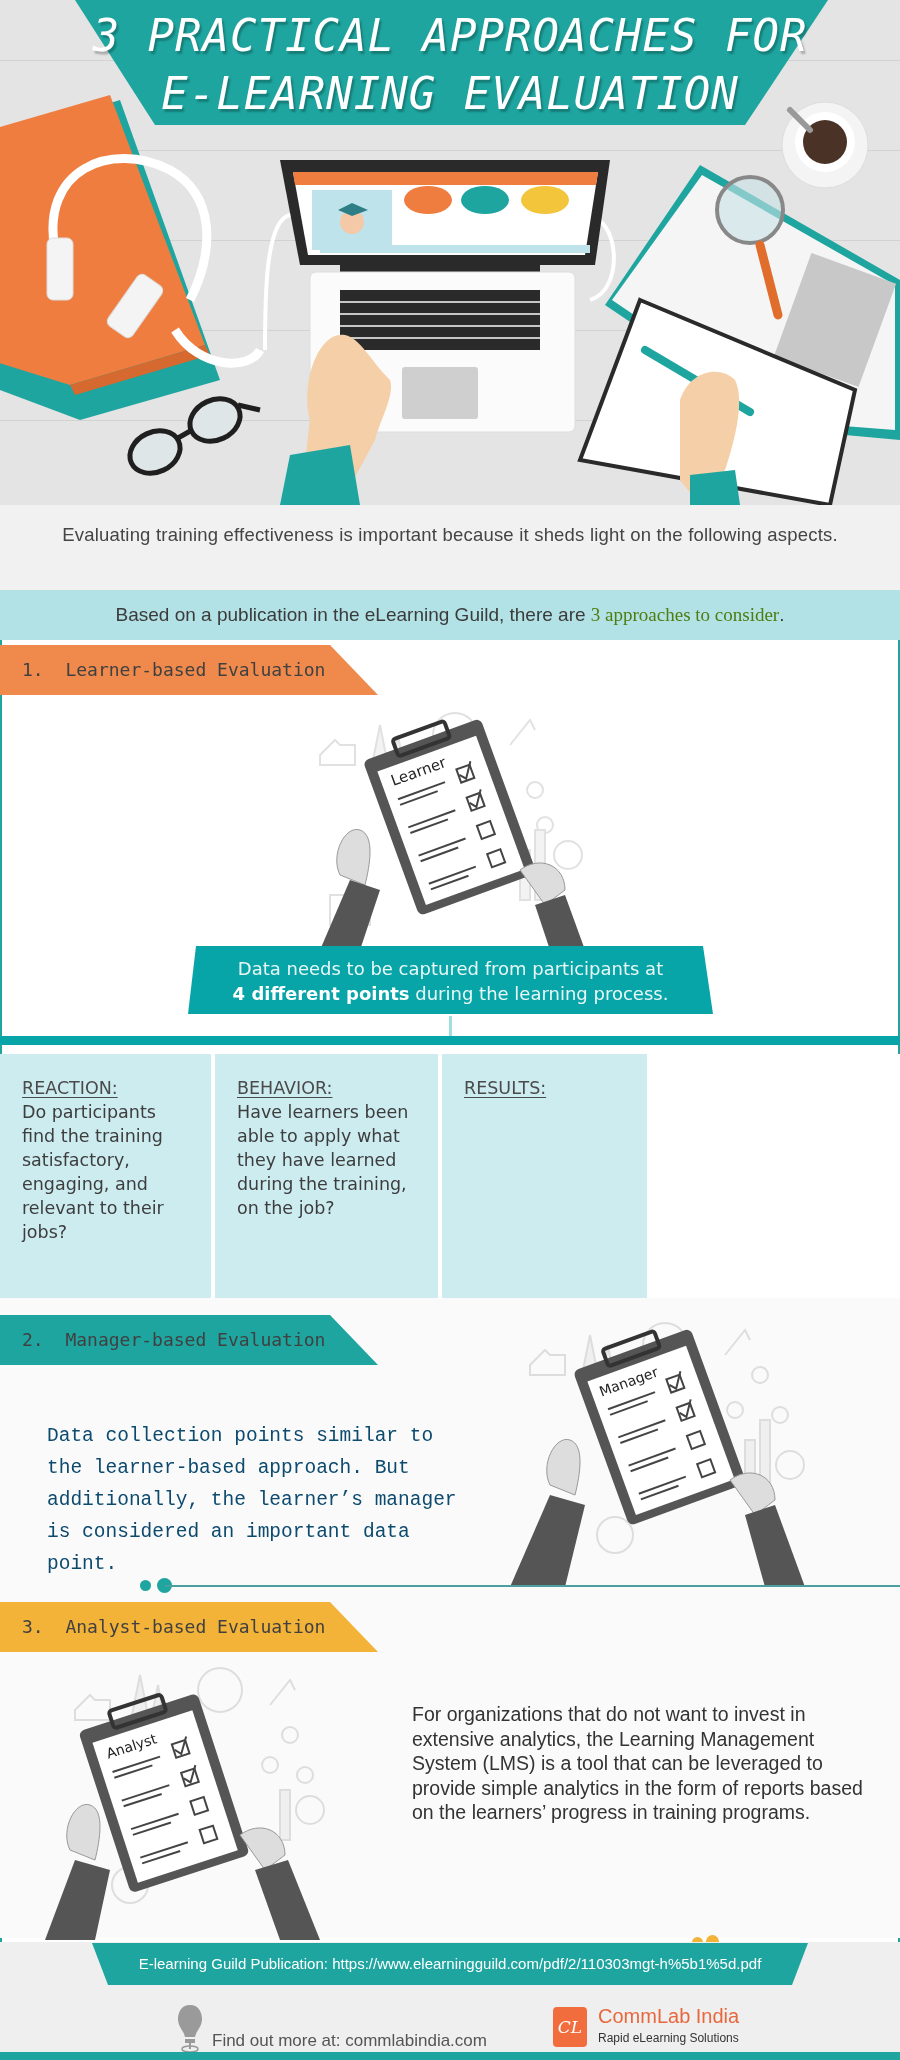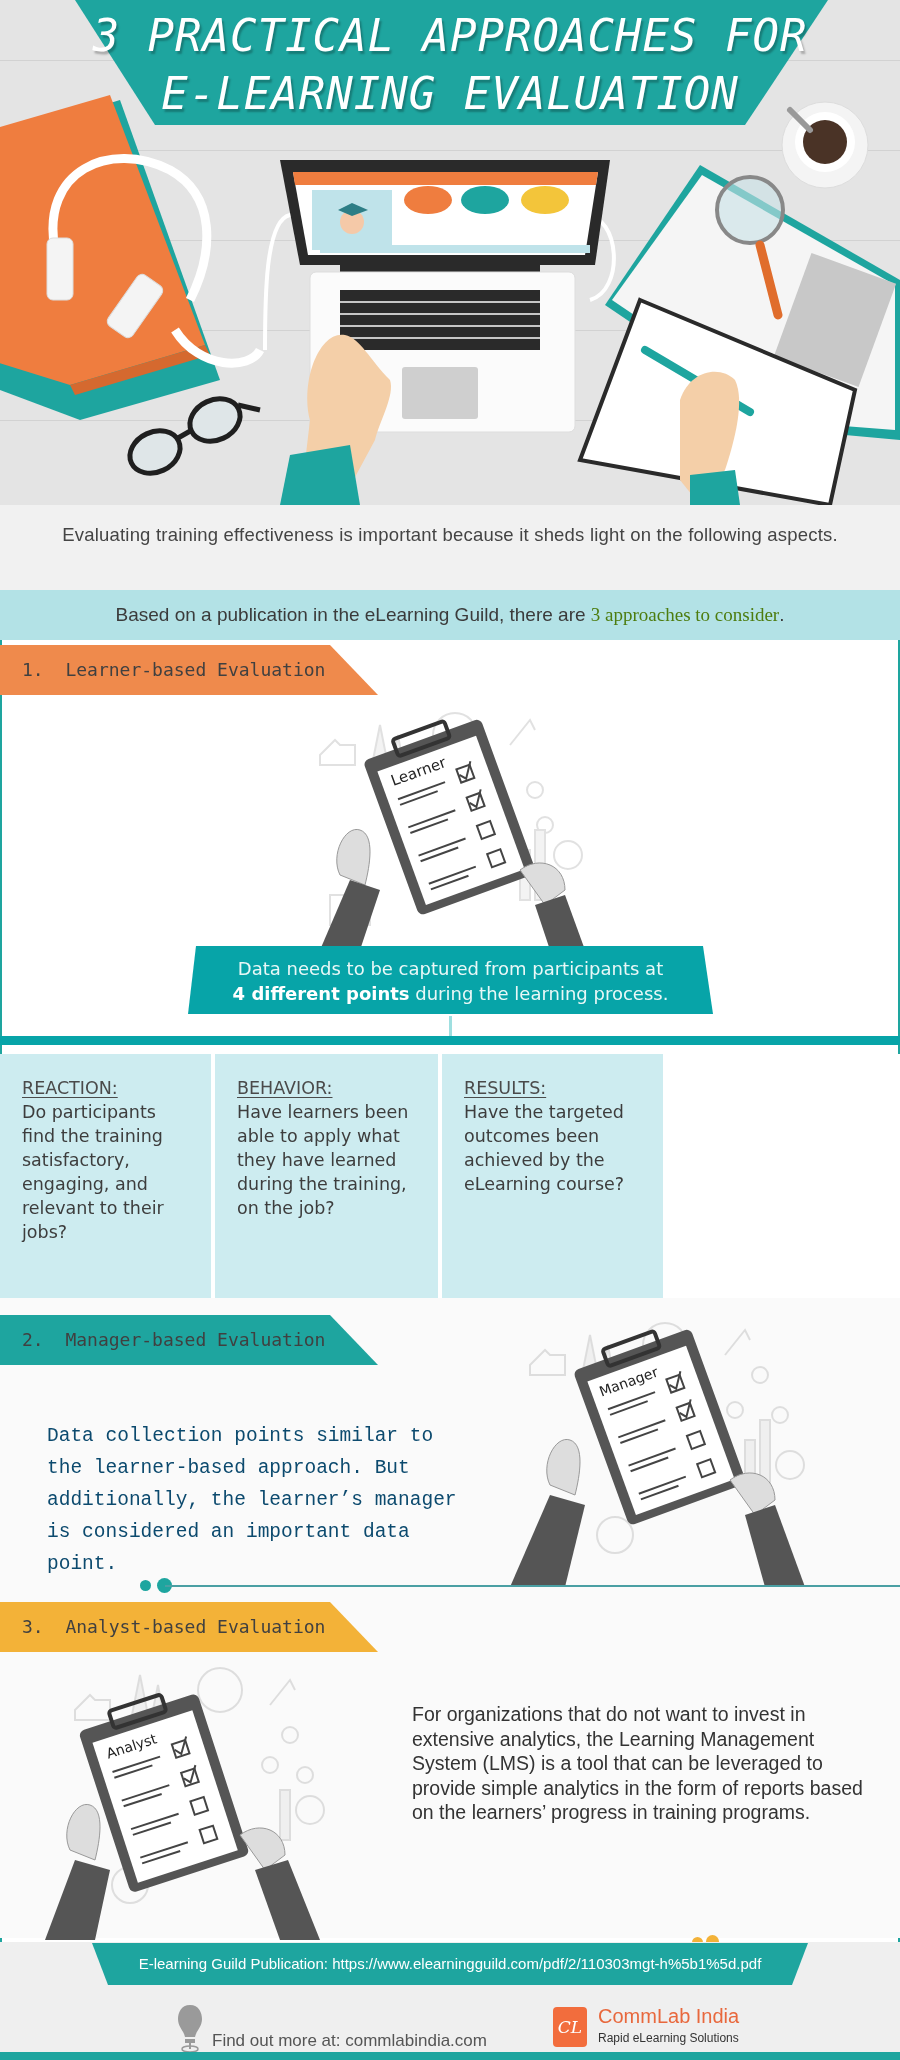--- a/index.html
+++ b/index.html
@@ -224,23 +224,22 @@
 <div class="teal-bar"></div>
 <div class="cards">
   <div class="card" style="width:211px">
     <span class="card-h">REACTION:</span>
     <span>Do participants find the training satisfactory, engaging, and relevant to their jobs?</span>
   </div>
   <div class="card" style="width:223px">
     <span class="card-h">BEHAVIOR:</span>
     <span>Have learners been able to apply what they have learned during the training, on the job?</span>
   </div>
-  <div class="card" style="width:221px">
+  <div class="card" style="width:205px">
     <span class="card-h">RESULTS:</span>
-    <span>Have the targeted outcomes been achieved by the eLearning course?</span>
   </div>
 </div>
 
 <div class="sec2-bg"></div>
 <div class="sec-banner" style="top:1315px">
   <svg width="380" height="50">
       <polygon points="0,0 330,0 378,50 0,50" fill="#1ea59f"></polygon>
     </svg>
   <div class="sec-label"><span>2.</span>  <span>Manager-based Evaluation</span></div>
 </div>

